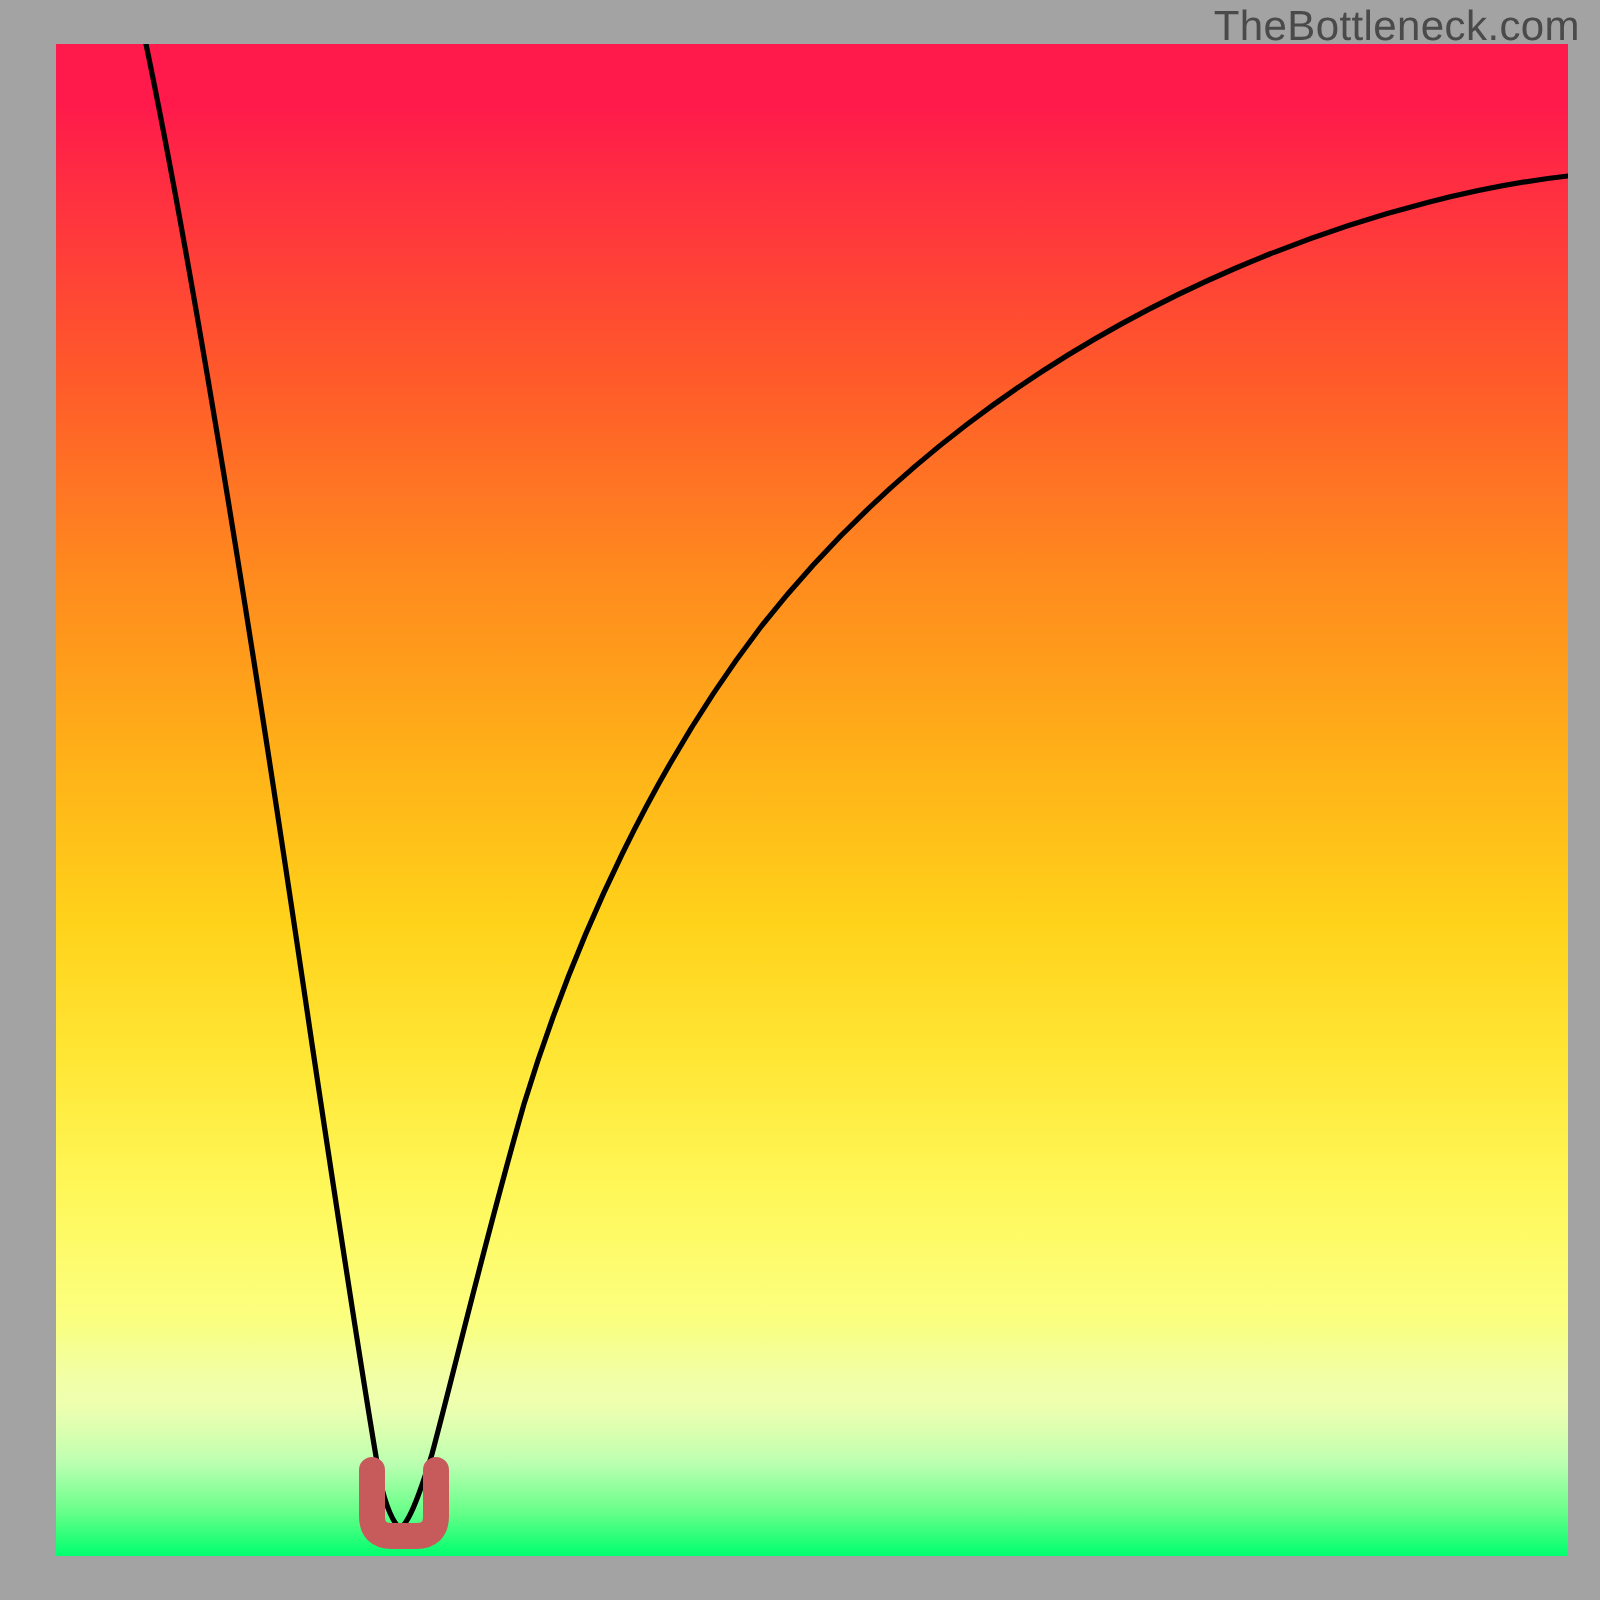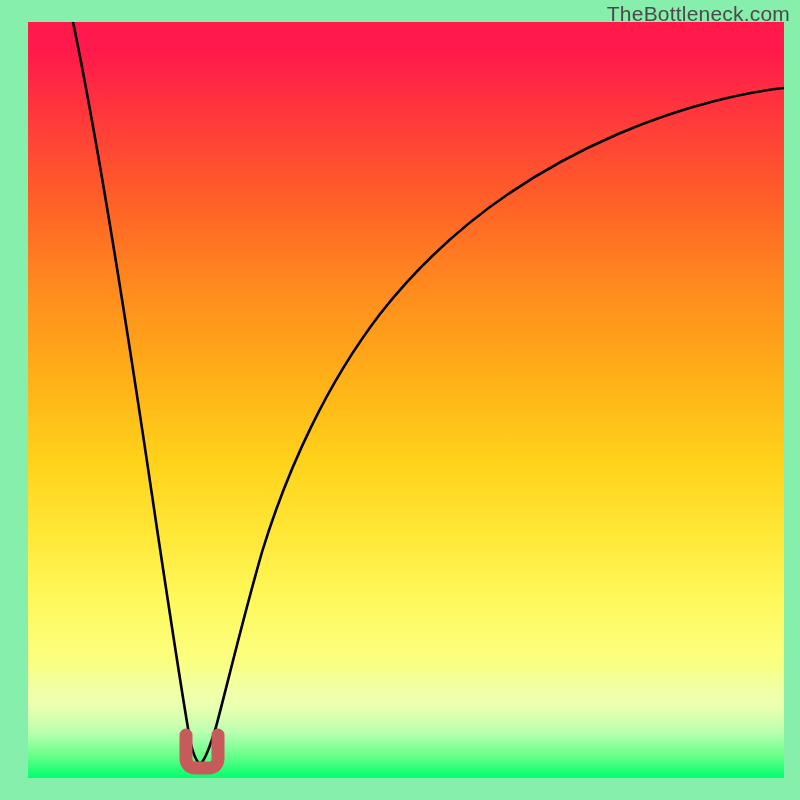--- a/index.html
+++ b/index.html
@@ -10,21 +10,21 @@
     overflow: hidden;
     background: #000;
     font-family: Arial, Helvetica, sans-serif;
   }
   .frame {
     position: absolute;
     left: 0;
     top: 0;
     width: 800px;
     height: 800px;
-    background: #86efac;
+    background: #a3a3a3;
   }
   .plot-area {
     position: absolute;
     left: 28px;
     top: 22px;
     width: 756px;
     height: 756px;
     overflow: hidden;
   }
   .gradient-bg {

